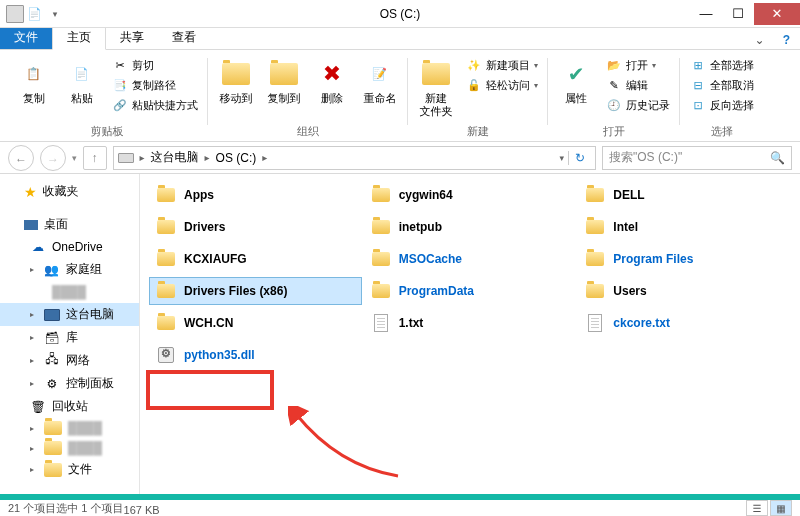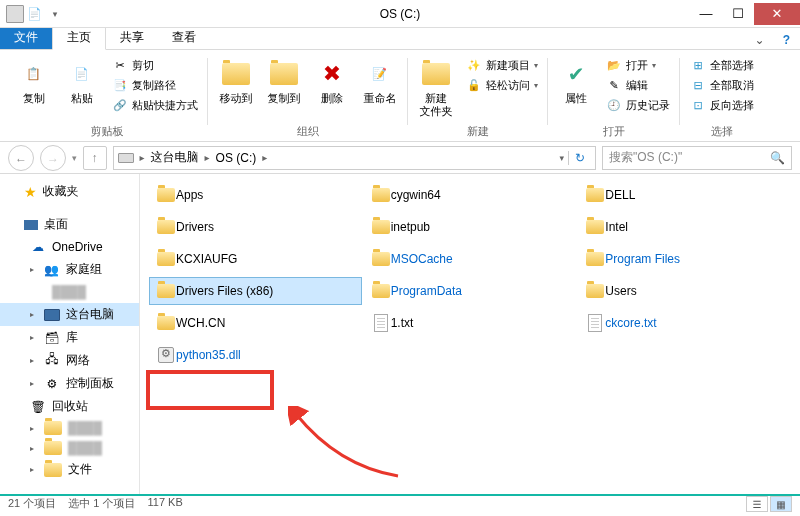--- a/index.html
+++ b/index.html
@@ -50,28 +50,28 @@
 .side-item { display: flex; align-items: center; gap: 6px; padding: 3px 6px 3px 14px; font-size: 12px; cursor: pointer; }
 .side-item.sub { padding-left: 30px; }
 .side-item.hdr { padding-left: 10px; }
 .side-item.sel { background: #cde8ff; }
 .side-item .tri { font-size: 8px; color: #666; width: 8px; }
 .side-item .sic { width: 16px; height: 16px; display: flex; align-items: center; justify-content: center; }
 .side-item .blur { color: #bbb; filter: blur(1.2px); }
 
 .filepane { flex: 1; padding: 8px 10px; display: flex; flex-direction: column; gap: 0; position: relative; overflow: auto; }
 .filegrid { display: grid; grid-template-columns: repeat(3, 1fr); column-gap: 4px; row-gap: 6px; }
-.fitem { display: flex; align-items: center; padding: 3px 6px; cursor: pointer; font-size: 12px; }
+.fitem { display: flex; align-items: center; gap: 8px; padding: 3px 6px; cursor: pointer; font-size: 12px; font-weight: bold; }
 .fitem .fic { width: 20px; height: 20px; display: flex; align-items: center; justify-content: center; }
 .fitem.sel { background: #cde8ff; outline: 1px solid #7ab8e0; }
 .fitem .link { color: #0066cc; }
 .highlight-box { position: absolute; border: 4px solid #e8372c; top: 196px; left: 6px; width: 128px; height: 40px; pointer-events: none; }
 .arrow-annot { position: absolute; top: 232px; left: 148px; pointer-events: none; }
 
-.statusbar { height: 22px; border-top: 2px solid #14b8a6; display: flex; align-items: flex-start; padding: 0 8px; font-size: 11px; color: #555; gap: 12px; }
+.statusbar { height: 22px; border-top: 6px solid #14b8a6; display: flex; align-items: flex-end; padding: 0 8px; font-size: 11px; color: #555; gap: 0; }
 .statusbar .viewbtns { margin-left: auto; display: flex; gap: 2px; }
 .statusbar .viewbtns div { width: 22px; height: 16px; border: 1px solid #ccc; display: flex; align-items: center; justify-content: center; font-size: 10px; }
 
 
 .folder-ic { width: 18px; height: 14px; background: linear-gradient(#ffe9a6, #f0c14b); border-radius: 2px; position: relative; }
 .folder-ic::before { content: ""; position: absolute; top: -3px; left: 1px; width: 7px; height: 3px; background: #f0c14b; border-radius: 1px 1px 0 0; }
 .folder-big { width: 28px; height: 22px; }
 .file-ic { width: 14px; height: 18px; background: #fff; border: 1px solid #aaa; position: relative; }
 .file-ic::before { content: ""; position: absolute; top: 3px; left: 2px; right: 2px; height: 1px; background: #ccc; box-shadow: 0 3px 0 #ccc, 0 6px 0 #ccc, 0 9px 0 #ccc; }
 .dll-ic { width: 16px; height: 16px; background: #eee; border: 1px solid #999; border-radius: 2px; position: relative; }
@@ -429,18 +429,18 @@
           </marker>
         </defs>
       <path d="M110,70 Q50,60 8,8" stroke="#e8372c" stroke-width="3" fill="none" marker-end="url(#ah)"></path>
     </svg>
   </div>
 </div>
 
 <div class="statusbar">
   <span>21 个项目</span>
   <span>选中 1 个项目</span>
-  <span>117 KB</span>
+  <span>167 KB</span>
   <div class="viewbtns">
     <div>☰</div>
     <div style="background:#cde8ff">▦</div>
   </div>
 </div>
 
 </body></html>

